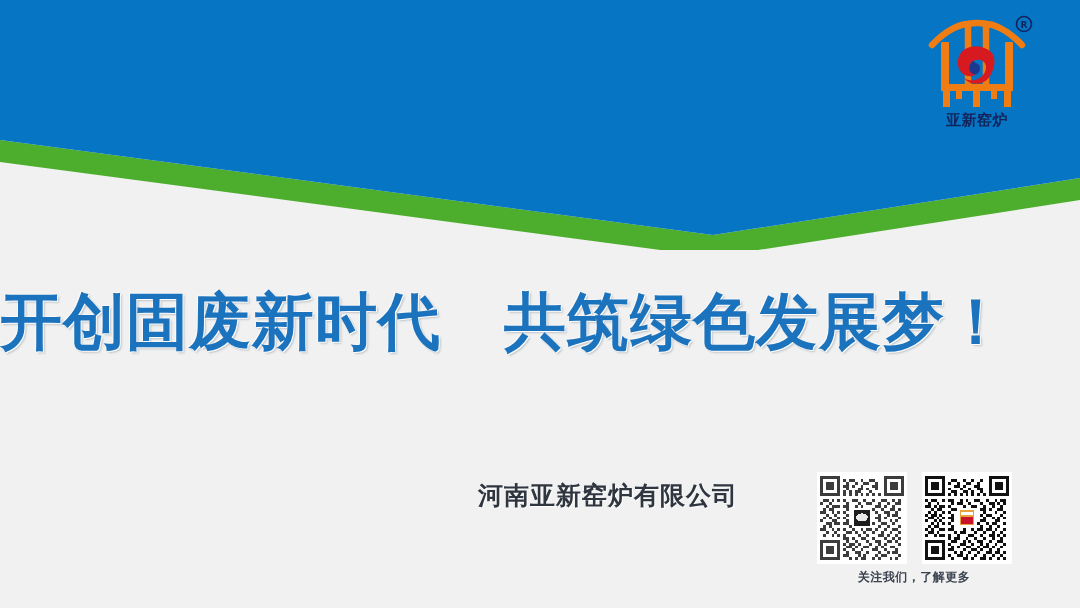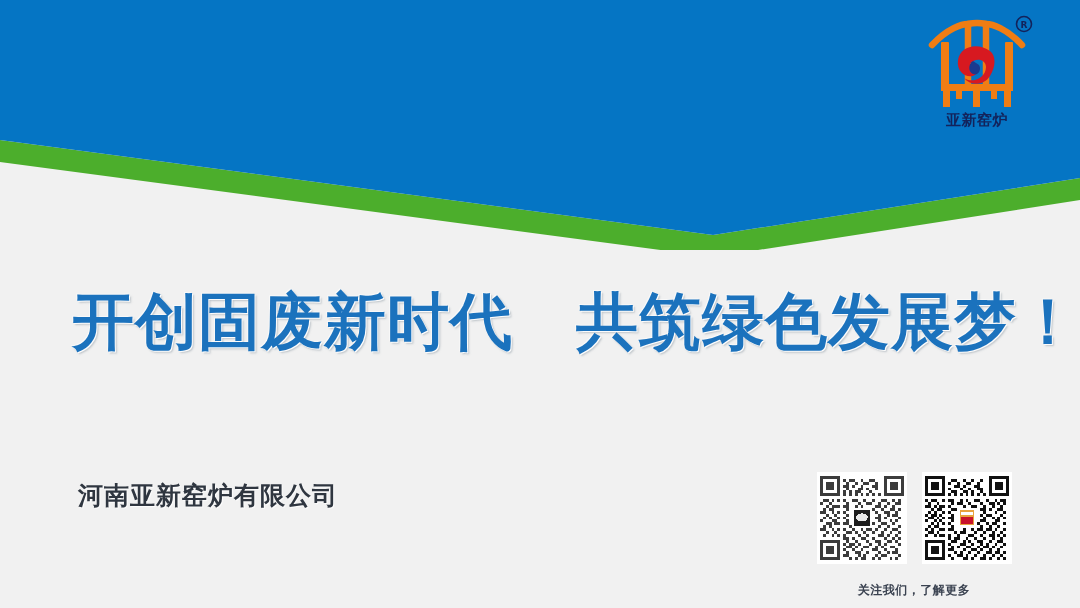--- a/index.html
+++ b/index.html
@@ -36,21 +36,21 @@
     height: 118px;
   }
   .logo-wrap svg { display: block; }
 
   
   .title-block {
     position: absolute;
     left: 0;
     top: 288px;
     width: 1080px;
-    text-align: right;
+    text-align: left;
   }
   .main-title {
     display: inline-block;
     font-family: "DejaVu Sans", "Liberation Sans", sans-serif;
     font-size: 62px;
     font-weight: 700;
     letter-spacing: 1px;
     color: #1b72bd;
     line-height: 1.1;
     white-space: pre;
@@ -59,21 +59,21 @@
        2px 2px 2px rgba(150,160,170,0.55),
       -1px -1px 0 rgba(255,255,255,0.55);
   }
 
   
   .company-block {
     position: absolute;
     left: 78px;
     top: 472px;
     width: 660px;
-    text-align: left;
+    text-align: right;
   }
   .company-line {
     font-family: "DejaVu Sans", "Liberation Sans", sans-serif;
     font-size: 25px;
     font-weight: 700;
     color: #2f3640;
     letter-spacing: 1px;
     line-height: 47px;
     text-shadow: 1px 1px 1px rgba(255,255,255,0.9);
   }
@@ -93,21 +93,21 @@
   .qr-card {
     width: 90px;
     height: 92px;
     background: #ffffff;
     padding: 3px;
     box-sizing: border-box;
     position: relative;
   }
   .qr-card svg { display: block; width: 100%; height: 100%; }
   .qr-caption {
-    margin-top: 18px;
+    margin-top: 5px;
     text-align: center;
     font-family: Liberation Serif, serif;
     font-size: 12px;
     font-weight: 700;
     color: #3a4250;
     letter-spacing: 0.5px;
   }
 </style>
 </head>
 <body>

